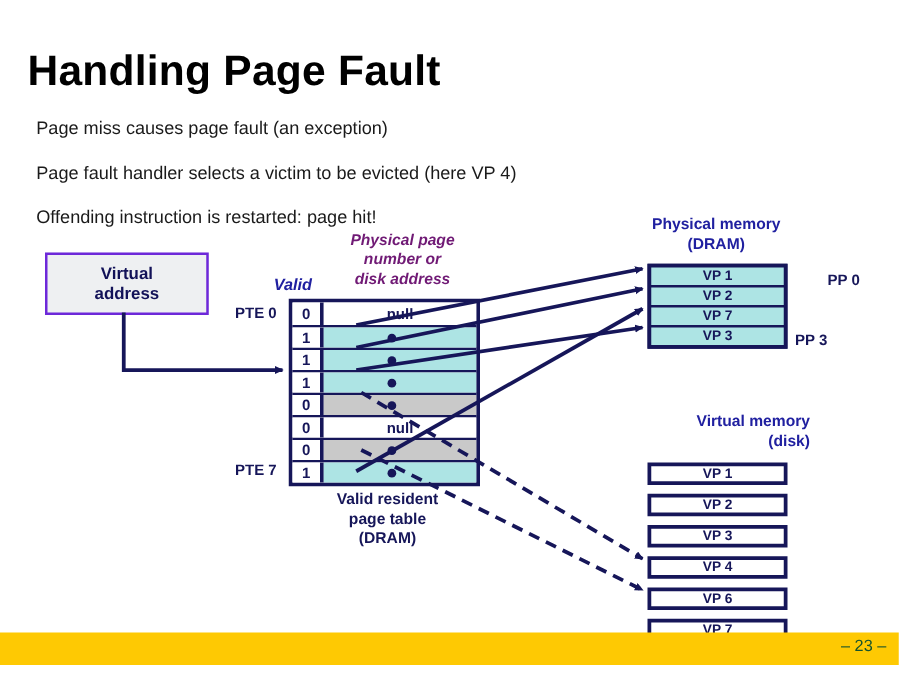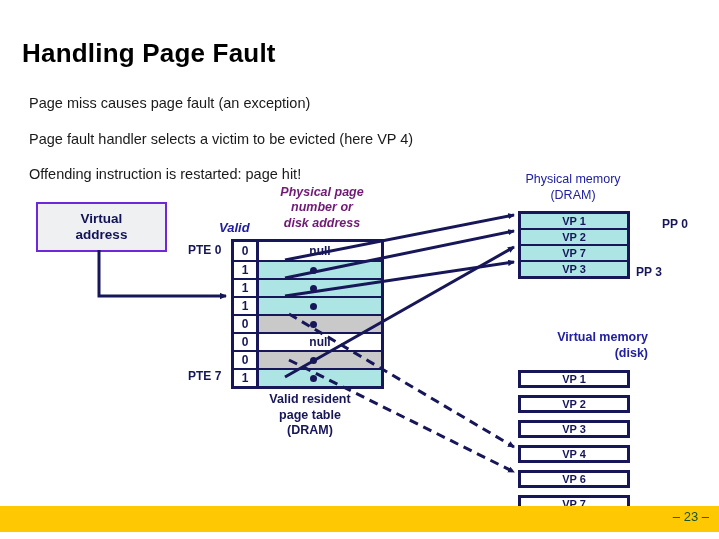--- a/index.html
+++ b/index.html
@@ -7,21 +7,21 @@
     width:719px;height:539px;position:relative;overflow:hidden;
     background:#ffffff;
     font-family:"Liberation Sans", sans-serif;
     -webkit-font-smoothing:none;
   }
   .slide{position:absolute;inset:0;}
 
   
   #title{
     position:absolute;left:22px;top:38px;
-    font-size:26px;font-weight:bold;color:#000000;
+    font-size:34px;font-weight:bold;color:#000000;
     letter-spacing:.2px;white-space:nowrap;
   }
   .bullet{
     position:absolute;left:29px;
     font-size:14.5px;color:#1a1a1a;white-space:nowrap;
   }
   #bullet0{top:95px;}
   #bullet1{top:131px;}
   #bullet2{top:166px;}
 
@@ -81,21 +81,21 @@
   #pt-caption{
     position:absolute;left:240px;top:392px;width:140px;
     text-align:center;line-height:1.25;
     font-size:12.5px;font-weight:bold;color:#161659;
   }
 
   
   #pm-title{
     position:absolute;left:498px;top:172px;width:150px;
     text-align:center;line-height:1.25;
-    font-size:12.5px;font-weight:normal;color:#2020a0;
+    font-size:12.5px;font-weight:bold;color:#2020a0;
   }
   #pm-box{
     position:absolute;left:518px;top:211px;width:112px;
     border:3px solid #161659;box-sizing:border-box;background:#161659;
   }
   .pm-row{
     height:14px;background:#ade4e4;box-sizing:border-box;
     display:flex;align-items:center;justify-content:center;
     font-size:11px;font-weight:bold;color:#161659;
   }

